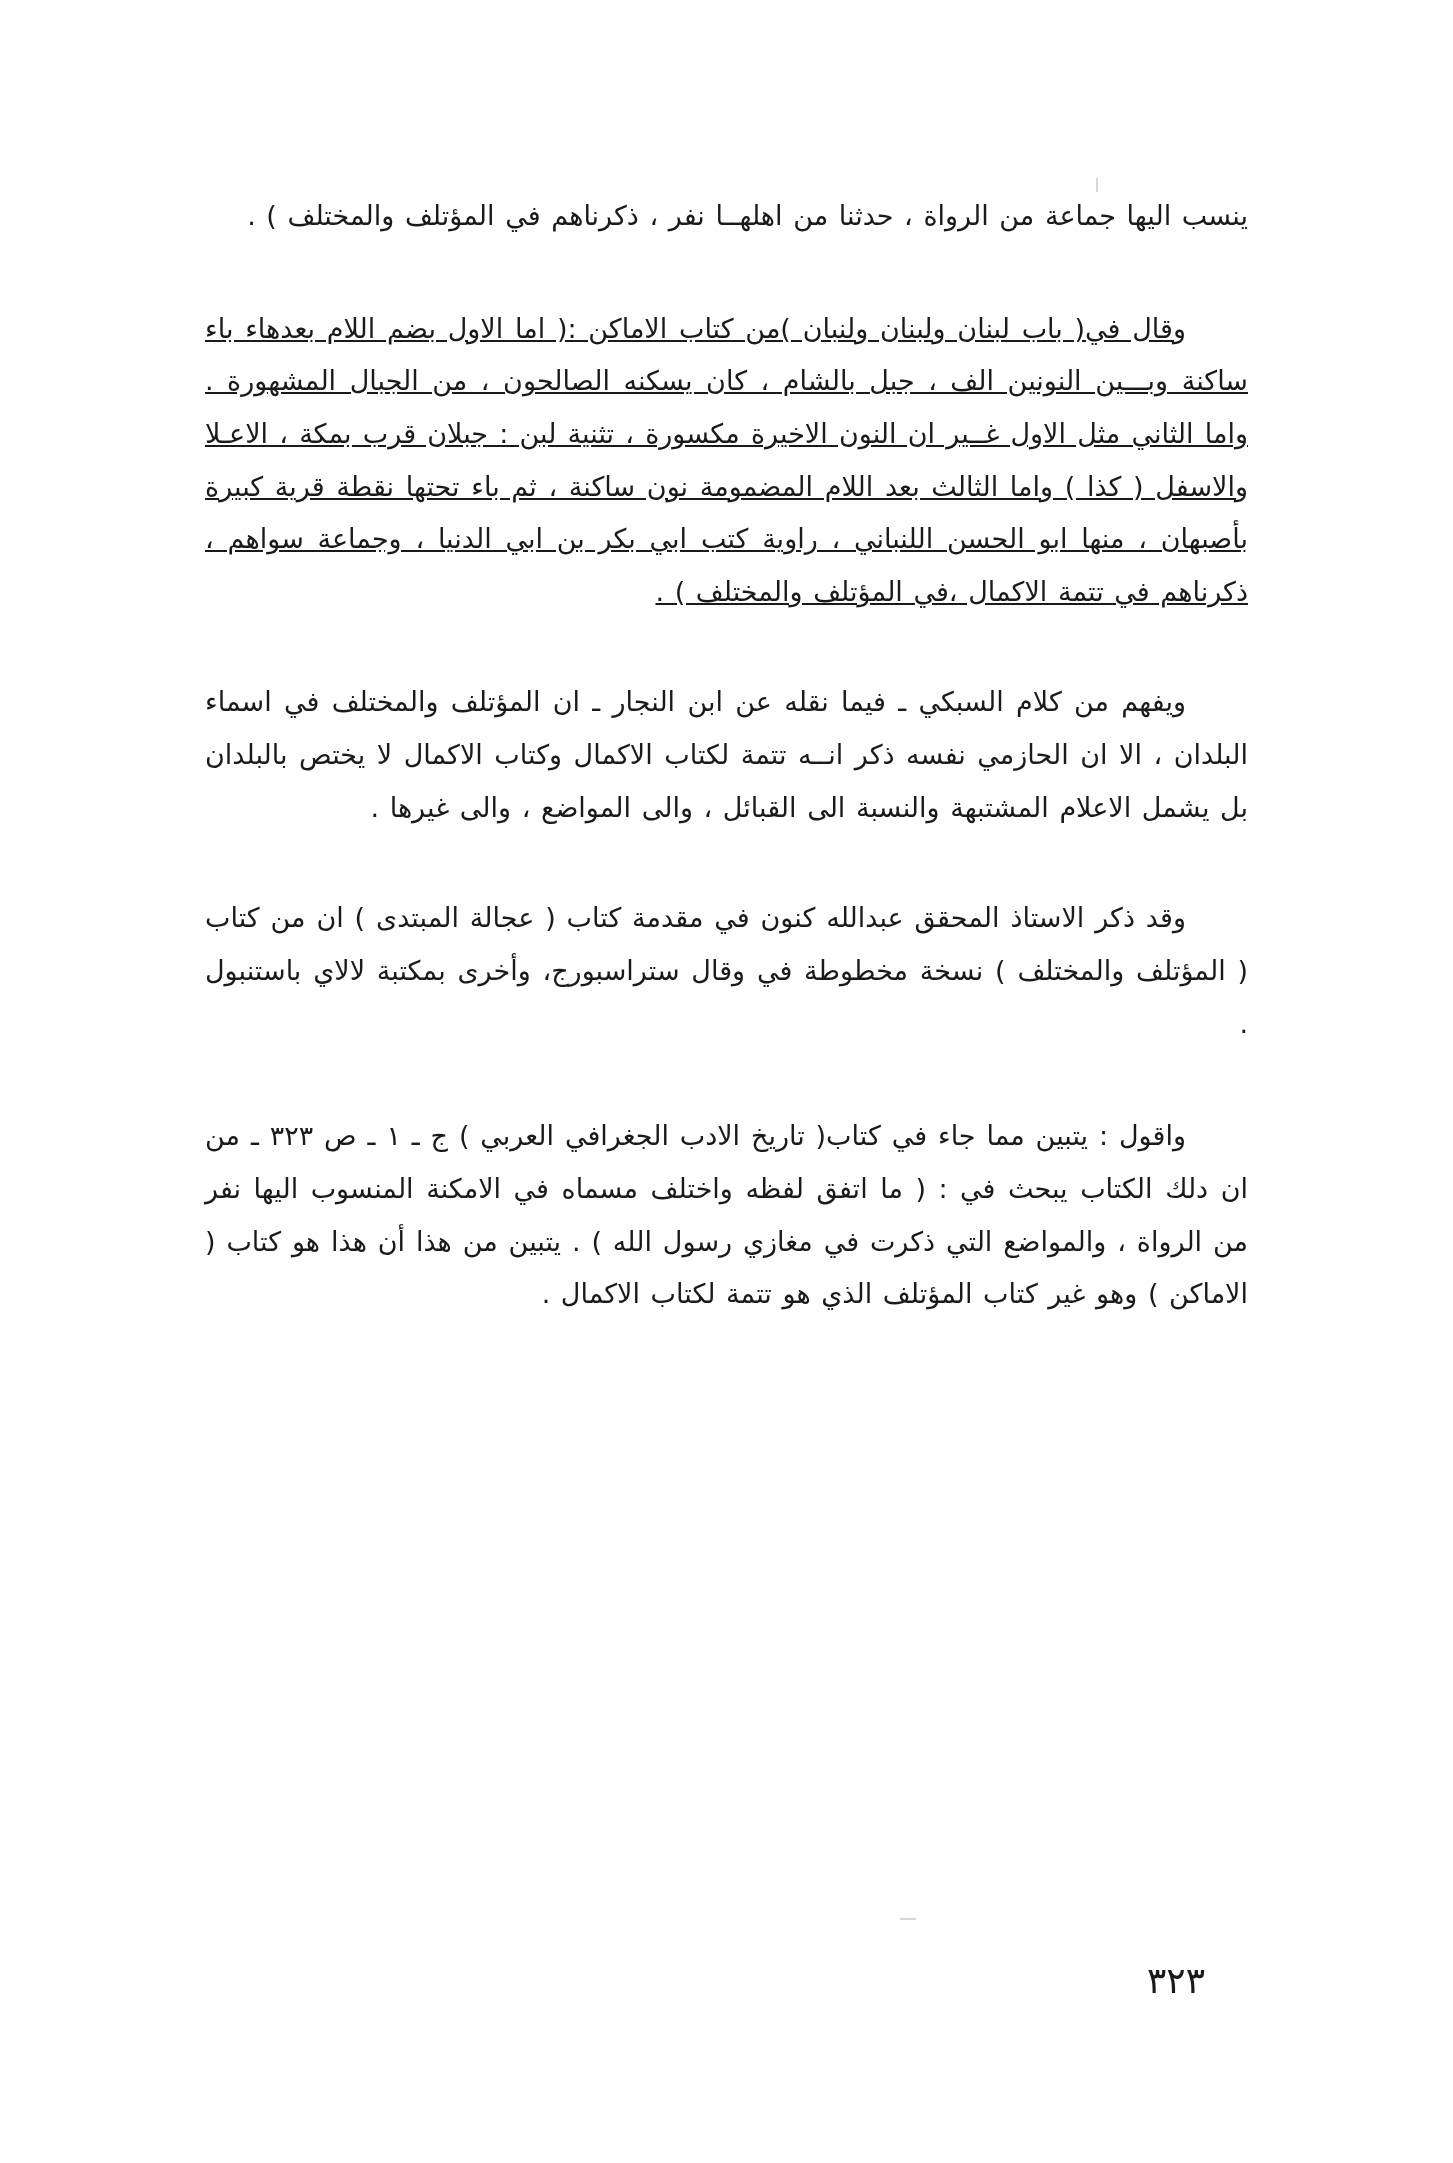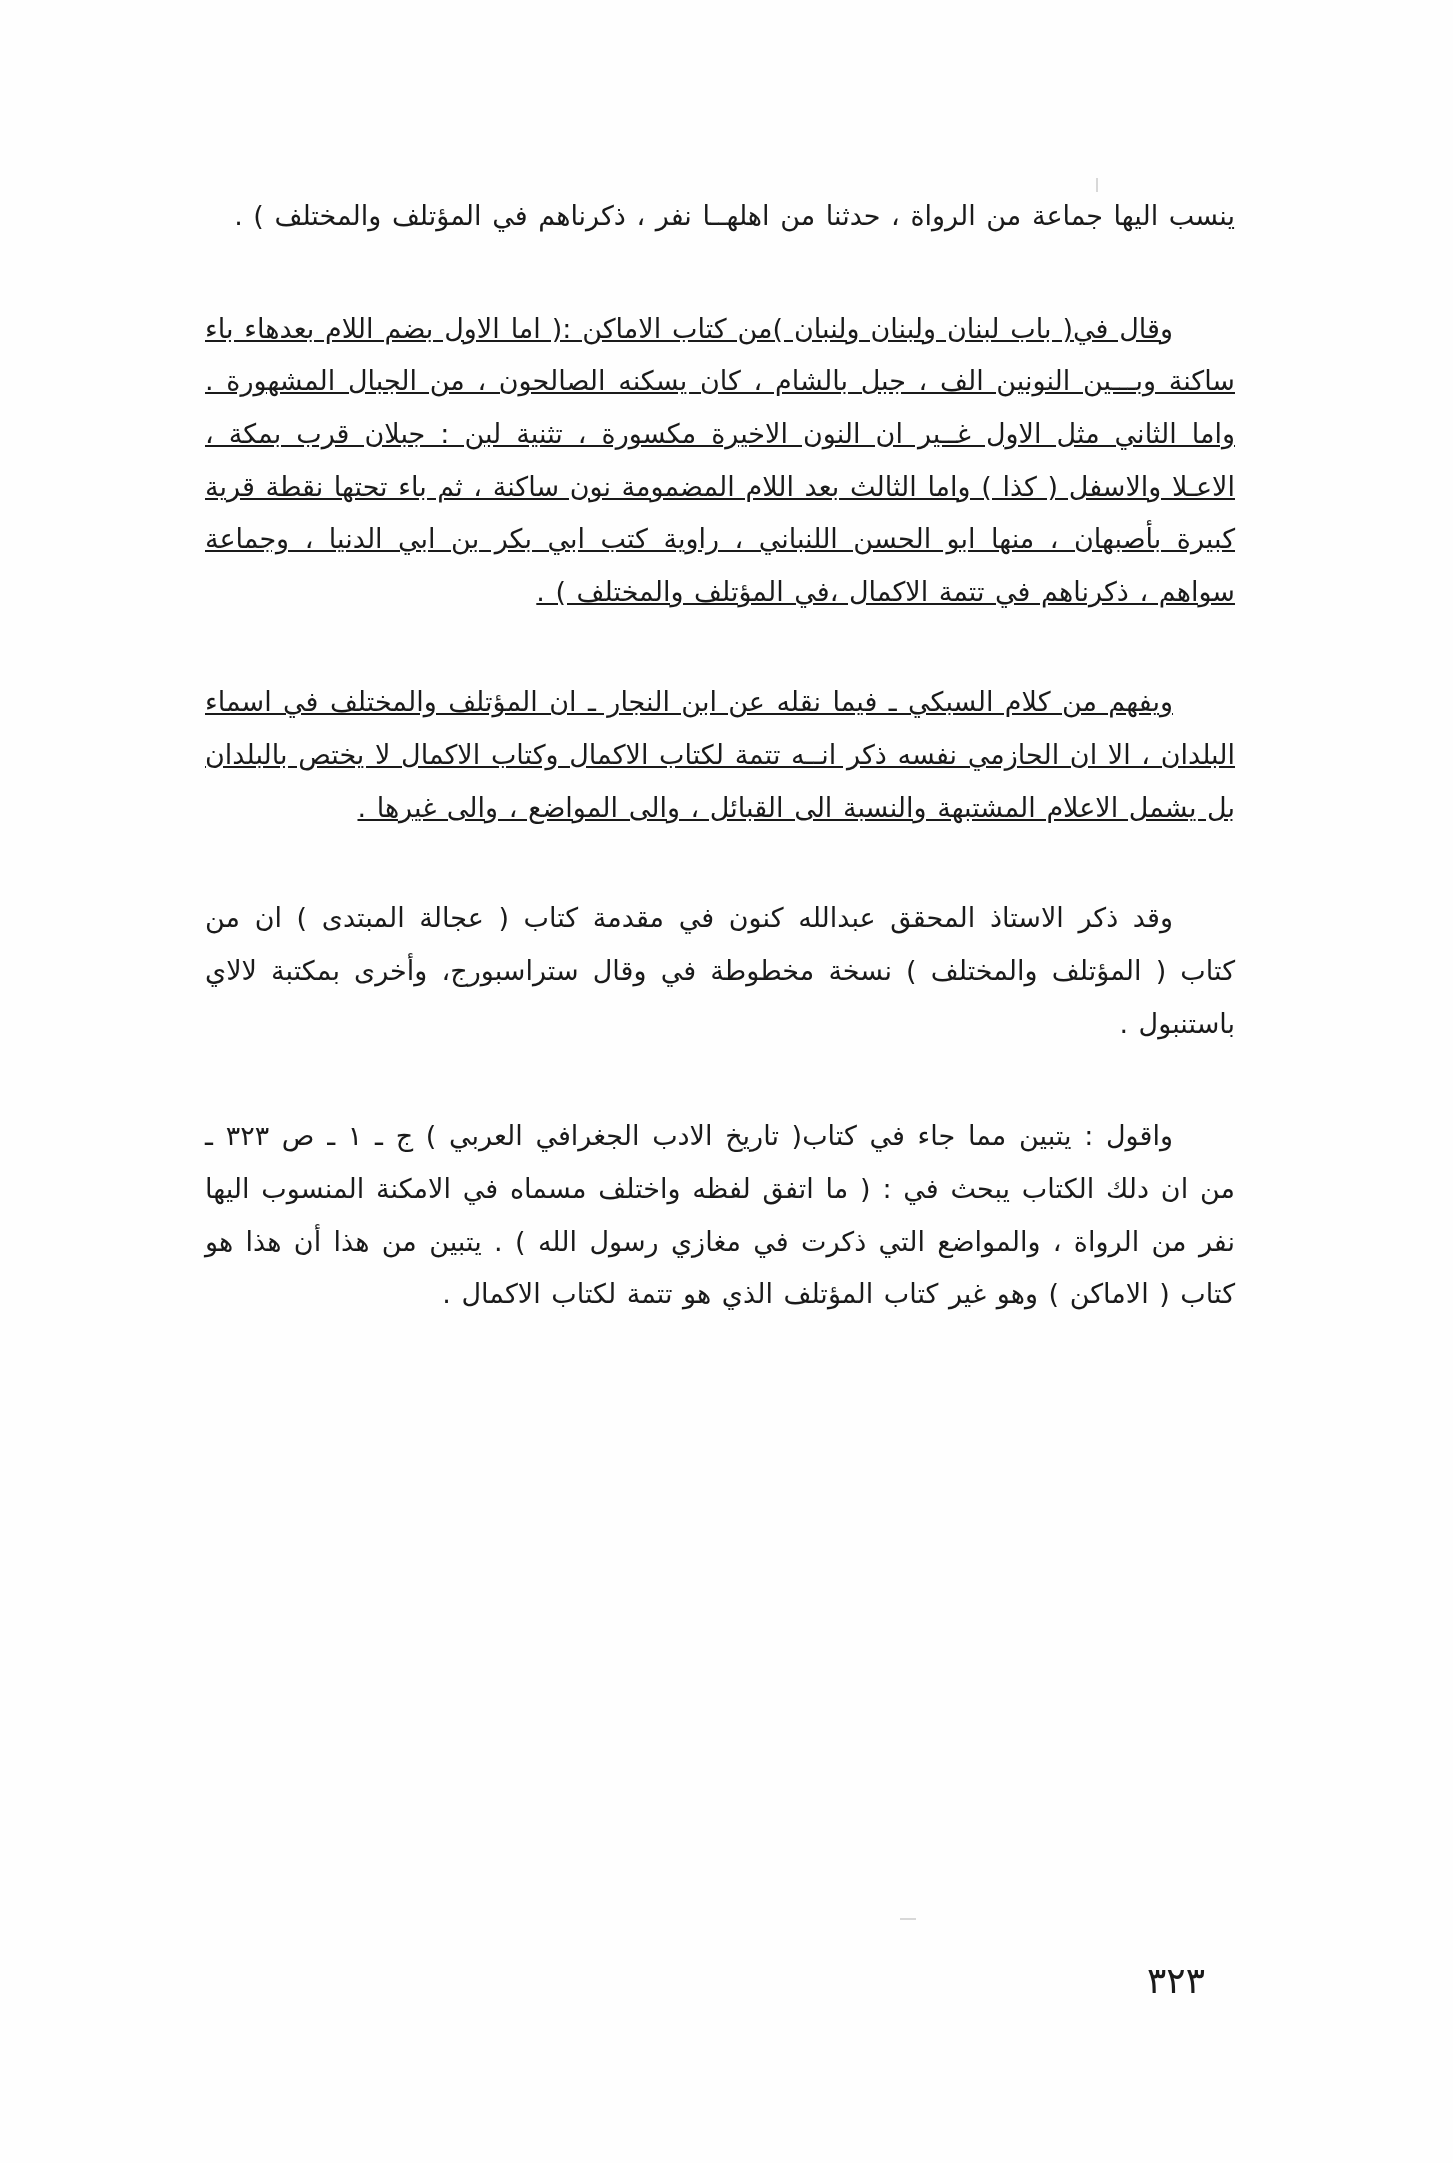--- a/index.html
+++ b/index.html
@@ -27,39 +27,38 @@
     position: absolute;
     top: 190px;
     right: 205px;
     left: 205px;
     direction: rtl;
     text-align: justify;
   }
   .para {
     font-size: 27px;
     line-height: 1.95;
-    margin: 0 13px 38px 0;
+    margin: 0 0 38px 0;
     text-align: justify;
     text-justify: inter-word;
     letter-spacing: 0.2px;
     word-spacing: 2px;
   }
   .para.indent {
     text-indent: 62px;
   }
   .para-1 {
     margin-bottom: 60px;
   }
   .para-2 {
     margin-bottom: 58px;
     text-decoration: underline;
   }
   .para-3 {
     margin-bottom: 58px;
-    text-decoration: underline;
   }
   .para-4 {
     margin-bottom: 60px;
   }
   .page-number {
     position: absolute;
     right: 248px;
     top: 1960px;
     font-size: 36px;
     letter-spacing: 1px;

